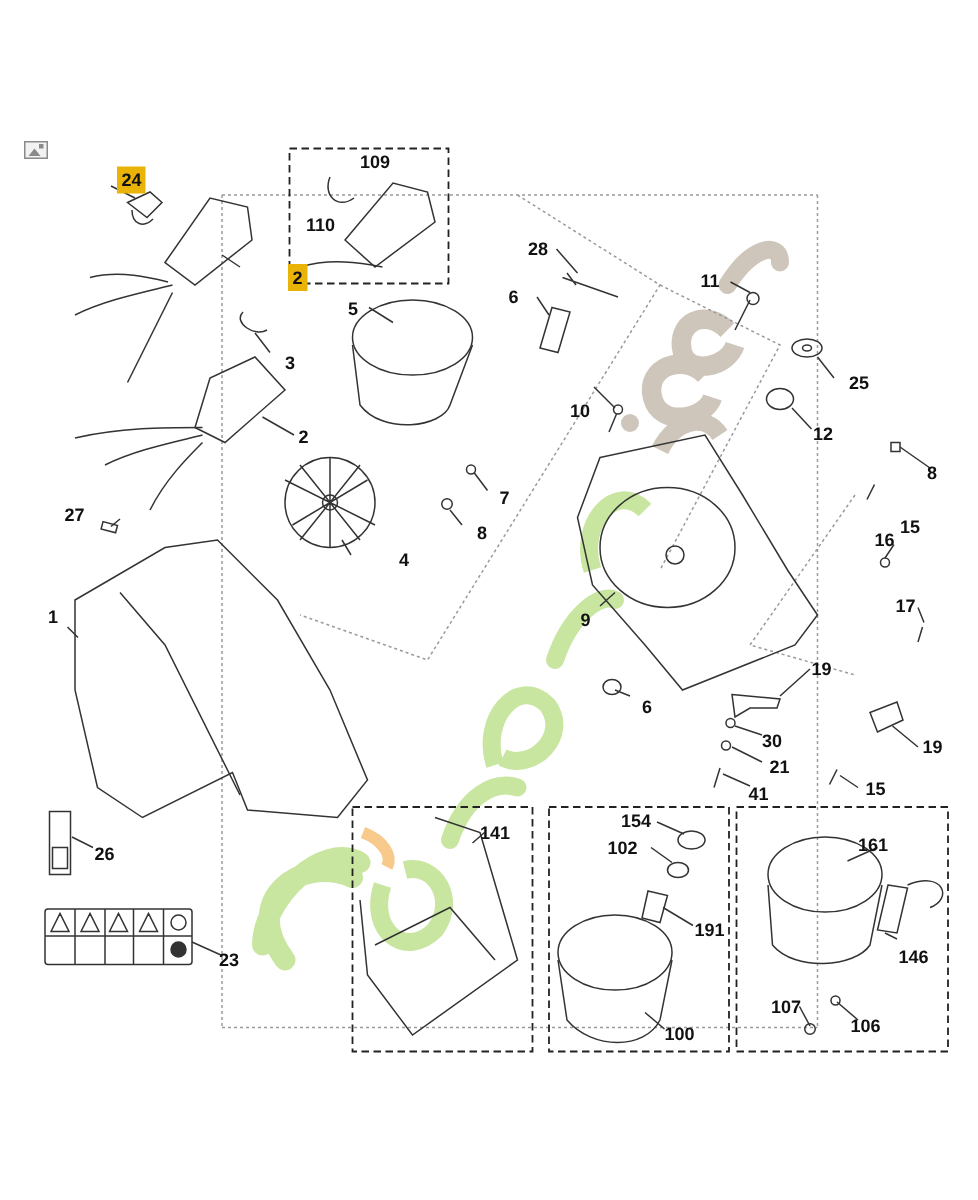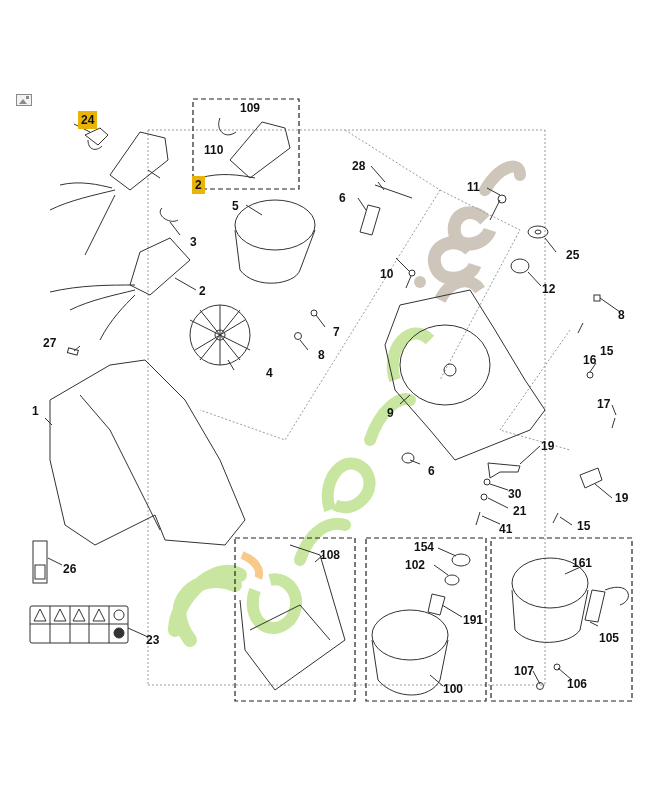--- a/index.html
+++ b/index.html
@@ -176,23 +176,23 @@
   <div class="label" style="left:387px;top:407px">9</div>
   <div class="label" style="left:597px;top:398px">17</div>
   <div class="label" style="left:541px;top:440px">19</div>
   <div class="label" style="left:428px;top:465px">6</div>
   <div class="label" style="left:508px;top:488px">30</div>
   <div class="label" style="left:615px;top:492px">19</div>
   <div class="label" style="left:513px;top:505px">21</div>
   <div class="label" style="left:499px;top:523px">41</div>
   <div class="label" style="left:577px;top:520px">15</div>
   <div class="label" style="left:63px;top:563px">26</div>
-  <div class="label" style="left:320px;top:549px">108</div>
+  <div class="label" style="left:320px;top:549px">141</div>
   <div class="label" style="left:414px;top:541px">154</div>
   <div class="label" style="left:405px;top:559px">102</div>
   <div class="label" style="left:572px;top:557px">161</div>
   <div class="label" style="left:463px;top:614px">191</div>
-  <div class="label" style="left:599px;top:632px">105</div>
+  <div class="label" style="left:599px;top:632px">146</div>
   <div class="label" style="left:146px;top:634px">23</div>
   <div class="label" style="left:514px;top:665px">107</div>
   <div class="label" style="left:567px;top:678px">106</div>
   <div class="label" style="left:443px;top:683px">100</div>
 </div>
 
 </body></html>

